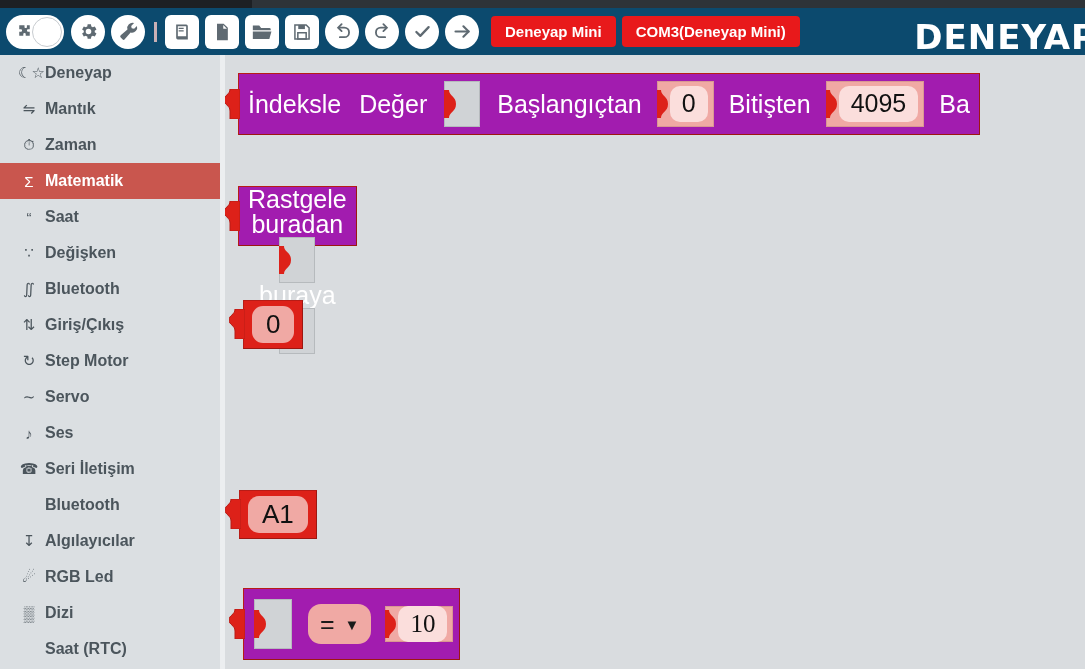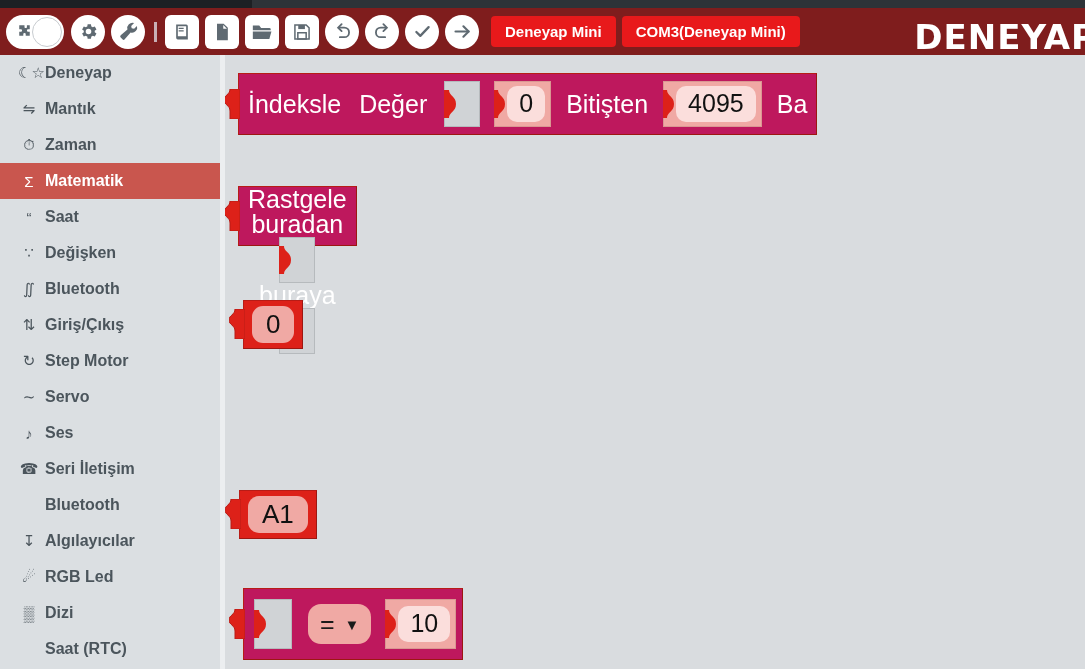--- a/index.html
+++ b/index.html
@@ -14,21 +14,21 @@
     position: absolute; left: 0; top: 0; width: 1085px; height: 8px;
     background: #2e3338;
   }
   #titlebar .chrome-left {
     position: absolute; left: 0; top: 0; width: 252px; height: 8px;
     background: #1d2024;
   }
   
   #toolbar {
     position: absolute; left: 0; top: 8px; width: 1085px; height: 47px;
-    background: #7f1d1d;
+    background: #0c4a6e;
     display: flex; align-items: center;
     padding-left: 6px;
     overflow: hidden;
   }
   .tb-btn {
     width: 34px; height: 34px; flex: 0 0 auto;
     background: #ffffff;
     border-radius: 50%;
     margin-right: 6px;
     display: flex; align-items: center; justify-content: center;
@@ -111,21 +111,21 @@
   
   #canvas {
     position: absolute; left: 225px; top: 55px;
     width: 860px; height: 614px;
     background: #d9dcdf;
     overflow: hidden;
   }
   
   .blk {
     position: absolute;
-    background: #be185d;
+    background: #a21caf;
     border: 1px solid #b81c16;
     border-bottom-color: #9d1711;
     border-right-color: #9d1711;
     display: flex; align-items: center;
     color: #ffffff;
     font-size: 25px;
     cursor: pointer;
     box-sizing: border-box;
   }
   
@@ -391,20 +391,21 @@
     </span>
     <span class="lbl">İndeksle</span>
     <span class="lbl">Değer</span>
     <span class="socket">
       <span class="notch">
         <svg width="15" height="28" viewBox="0 0 15 28">
           <path d="M0 0 H5 C5 6 12 6 12 14 C12 22 5 22 5 28 H0 Z" fill="#dd2119"></path>
         </svg>
       </span>
     </span>
+    <span class="lbl">Başlangıçtan</span>
     <span class="valbox">
       <span class="notch">
         <svg width="15" height="28" viewBox="0 0 15 28">
           <path d="M0 0 H4 C4 6 11 6 11 14 C11 22 4 22 4 28 H0 Z" fill="#dd2119"></path>
         </svg>
       </span>
       <span class="field">0</span>
     </span>
     <span class="lbl">Bitişten</span>
     <span class="valbox">
@@ -472,21 +473,21 @@
       <span class="notch">
         <svg width="15" height="28" viewBox="0 0 15 28">
           <path d="M0 0 H5 C5 6 12 6 12 14 C12 22 5 22 5 28 H0 Z" fill="#dd2119"></path>
         </svg>
       </span>
     </span>
     <span class="dropdown">
       <span>=</span>
       <span class="caret">▼</span>
     </span>
-    <span class="valbox" style="height:50px;">
+    <span class="valbox" style="height:36px;font-family:Liberation Serif, serif;">
       <span class="notch">
         <svg width="15" height="28" viewBox="0 0 15 28">
           <path d="M0 0 H4 C4 6 11 6 11 14 C11 22 4 22 4 28 H0 Z" fill="#dd2119"></path>
         </svg>
       </span>
       <span class="field">10</span>
     </span>
   </div>
 
 </div>

